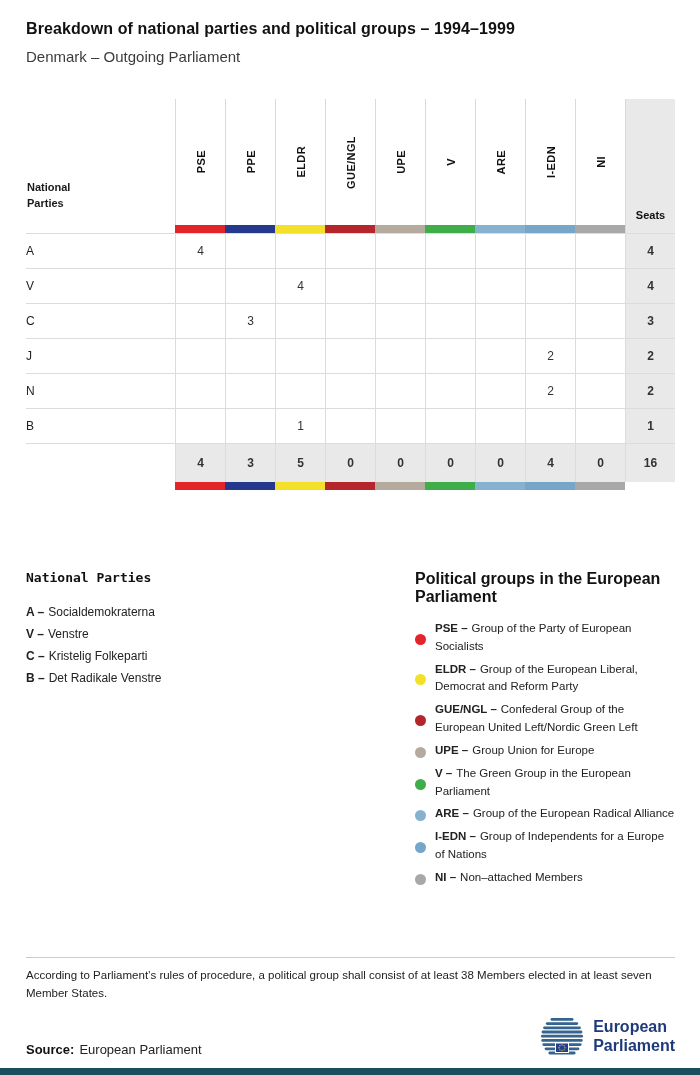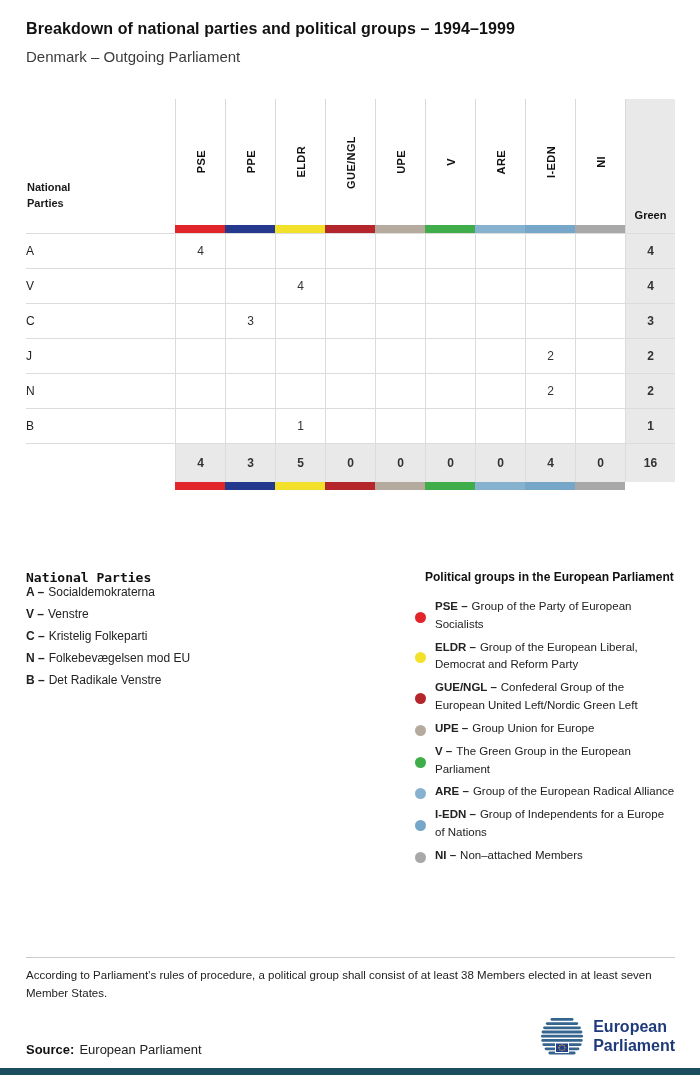--- a/index.html
+++ b/index.html
@@ -25,25 +25,25 @@
   .party-label{justify-content:flex-start;border-top:1px solid #dcdcdc;color:#222;}
   .value{border-left:1px solid #dcdcdc;border-top:1px solid #dcdcdc;}
   .seats{background:#e9e9e9;font-weight:bold;}
   .total{background:#e9e9e9;font-weight:bold;}
   .totals-gap{border-top:1px solid #dcdcdc;}
   
   .legends{position:absolute;top:570px;left:26px;width:649px;display:flex;}
   .legend-left{width:389px;}
   .legend-title-left{font-family:"DejaVu Sans Mono",monospace;font-weight:bold;
         font-size:13px;color:#111;}
-  .legend-items-left{margin-top:0;}
+  .legend-items-left{margin-top:20px;}
   .party-item{font-size:12px;color:#222;}
   .party-item + .party-item{margin-top:8px;}
   .legend-right{width:260px;}
-  .legend-title-right{font-weight:bold;font-size:12px;color:#111;margin-left:10px;}
+  .legend-title-right{font-weight:bold;font-size:16px;color:#111;}
   .legend-items-right{margin-top:14px;}
   .group-item{display:flex;font-size:11.5px;line-height:1.55;color:#222;align-items:center;}
   .group-item + .group-item{margin-top:5px;}
   .dot{width:11px;height:11px;border-radius:50%;flex:none;margin:3px 9px 0 0;}
   .abbr{font-weight:bold;margin-right:4px;}
   
   .footnote{position:absolute;top:957px;left:26px;width:649px;box-sizing:border-box;
         border-top:1px solid #cbcbcb;padding-top:9px;font-size:11.5px;line-height:1.55;color:#222;}
   .source{position:absolute;top:1042px;left:26px;font-size:13px;color:#222;}
   .source .label{font-weight:bold;margin-right:5px;color:#111;}
@@ -102,21 +102,21 @@
       <div class="cell group-header" style="grid-area: 1 / 9;">
         <span class="rot">I-EDN</span>
       </div>
       <div class="cell colorbar" style="grid-area: 2 / 9; background-color: rgb(118, 166, 200);"></div>
       <div class="cell colorbar" style="grid-area: 10 / 9; background-color: rgb(118, 166, 200);"></div>
       <div class="cell group-header" style="grid-area: 1 / 10;">
         <span class="rot">NI</span>
       </div>
       <div class="cell colorbar" style="grid-area: 2 / 10; background-color: rgb(168, 168, 168);"></div>
       <div class="cell colorbar" style="grid-area: 10 / 10; background-color: rgb(168, 168, 168);"></div>
-      <div class="cell seats-header" style="grid-area: 1 / 11 / span 2;">Green</div>
+      <div class="cell seats-header" style="grid-area: 1 / 11 / span 2;">Seats</div>
       <div class="cell party-label" style="grid-area: 3 / 1;">A</div>
       <div class="cell value" style="grid-area: 3 / 2;">4</div>
       <div class="cell value" style="grid-area: 3 / 3;"></div>
       <div class="cell value" style="grid-area: 3 / 4;"></div>
       <div class="cell value" style="grid-area: 3 / 5;"></div>
       <div class="cell value" style="grid-area: 3 / 6;"></div>
       <div class="cell value" style="grid-area: 3 / 7;"></div>
       <div class="cell value" style="grid-area: 3 / 8;"></div>
       <div class="cell value" style="grid-area: 3 / 9;"></div>
       <div class="cell value" style="grid-area: 3 / 10;"></div>
@@ -189,21 +189,20 @@
       <div class="cell value total" style="grid-area: 9 / 11;">16</div>
     </div>
 
   <div class="legends">
     <div class="legend-left">
       <div class="legend-title-left">National Parties</div>
       <div class="legend-items-left">
           <div class="party-item"><span class="text"><span class="abbr">A –</span><span class="lname">Socialdemokraterna</span></span></div>
           <div class="party-item"><span class="text"><span class="abbr">V –</span><span class="lname">Venstre</span></span></div>
           <div class="party-item"><span class="text"><span class="abbr">C –</span><span class="lname">Kristelig Folkeparti</span></span></div>
-          <div class="party-item"><span class="text"><span class="abbr">N –</span><span class="lname">Folkebevægelsen mod EU</span></span></div>
           <div class="party-item"><span class="text"><span class="abbr">B –</span><span class="lname">Det Radikale Venstre</span></span></div>
         </div>
     </div>
     <div class="legend-right">
       <div class="legend-title-right">Political groups in the European Parliament</div>
       <div class="legend-items-right">
           <div class="group-item">
             <span class="dot" style="background-color: rgb(226, 36, 43);"></span>
             <span class="text"><span class="abbr">PSE –</span><span class="lname">Group of the Party of European Socialists</span></span>
           </div>

